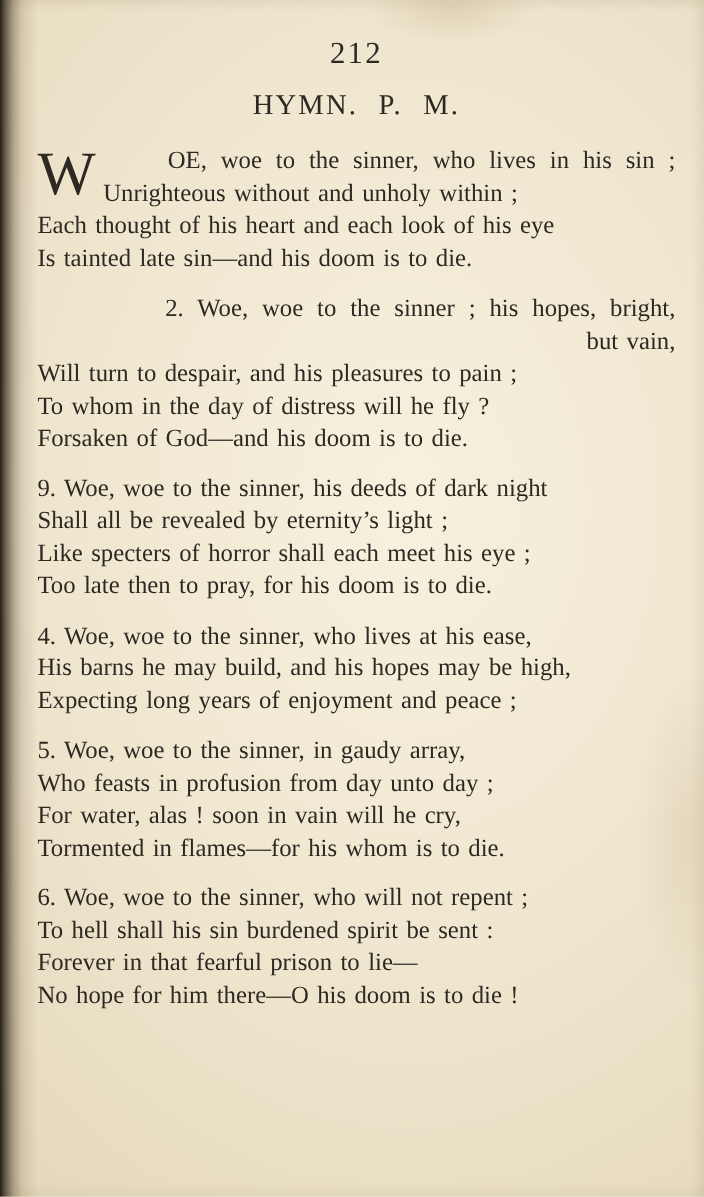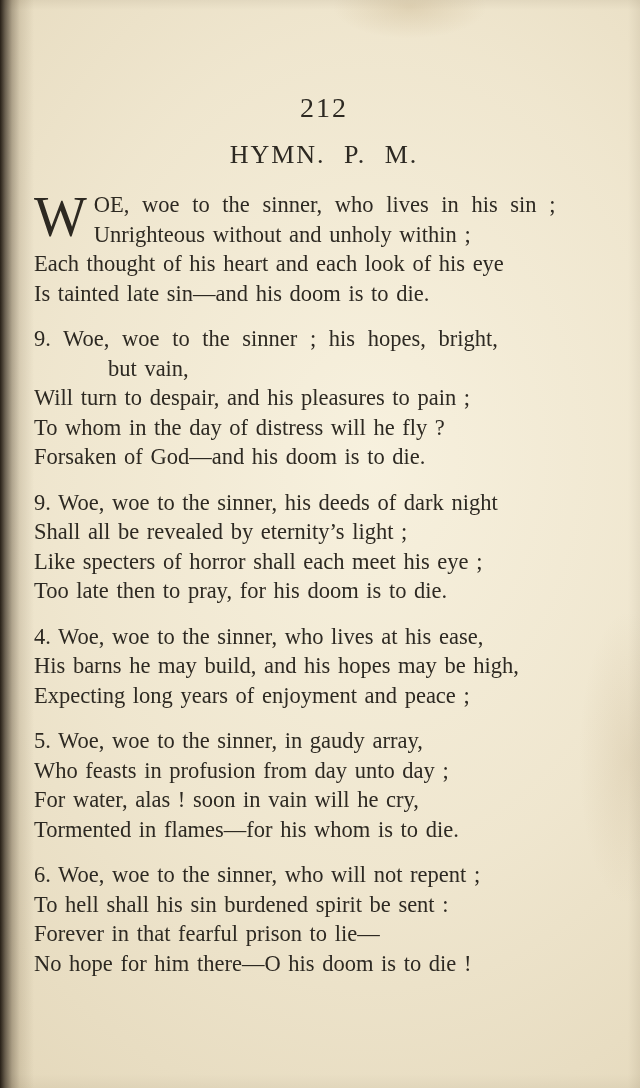--- a/index.html
+++ b/index.html
@@ -50,21 +50,21 @@
     right: -30px; bottom: 120px;
     width: 140px; height: 420px;
     background: radial-gradient(50% 50% at 70% 50%, rgba(160,130,85,0.14), rgba(160,130,85,0) 70%);
     pointer-events: none;
   }
   .content {
     position: absolute;
     left: 34px;
     right: 26px;
     top: 0;
-    padding-top: 92px;
+    padding-top: 33px;
   }
   .page-number {
     text-align: center;
     font-size: 28px;
     letter-spacing: 2px;
     line-height: 32px;
   }
   .hymn-title {
     text-align: center;
     font-size: 26px;
@@ -89,23 +89,25 @@
     line-height: 50px;
     padding-right: 7px;
     padding-top: 2px;
     font-weight: normal;
   }
   .line {
     white-space: nowrap;
   }
   .line.indent {
     margin-left: 74px;
+    text-align: right;
   }
   .line.wide {
     word-spacing: 7px;
+    text-align: right;
   }
 </style>
 </head>
 <body>
 
 <div class="page">
   <div class="stain-a"></div>
   <div class="stain-b"></div>
 
   <div class="content">
@@ -116,21 +118,21 @@
 
     <div class="stanza first">
       <span class="dropcap">W</span>
       <div class="line wide">OE, woe to the sinner, who lives in his sin ;</div>
       <div class="line">Unrighteous without and unholy within ;</div>
       <div class="line">Each thought of his heart and each look of his eye</div>
       <div class="line">Is tainted late sin—and his doom is to die.</div>
     </div>
 
     <div class="stanza">
-      <div class="line wide">9. Woe, woe to the sinner ; his hopes, bright,</div>
+      <div class="line wide">2. Woe, woe to the sinner ; his hopes, bright,</div>
       <div class="line indent">but vain,</div>
       <div class="line">Will turn to despair, and his pleasures to pain ;</div>
       <div class="line">To whom in the day of distress will he fly ?</div>
       <div class="line">Forsaken of God—and his doom is to die.</div>
     </div>
 
     <div class="stanza">
       <div class="line">9. Woe, woe to the sinner, his deeds of dark night</div>
       <div class="line">Shall all be revealed by eternity’s light ;</div>
       <div class="line">Like specters of horror shall each meet his eye ;</div>

